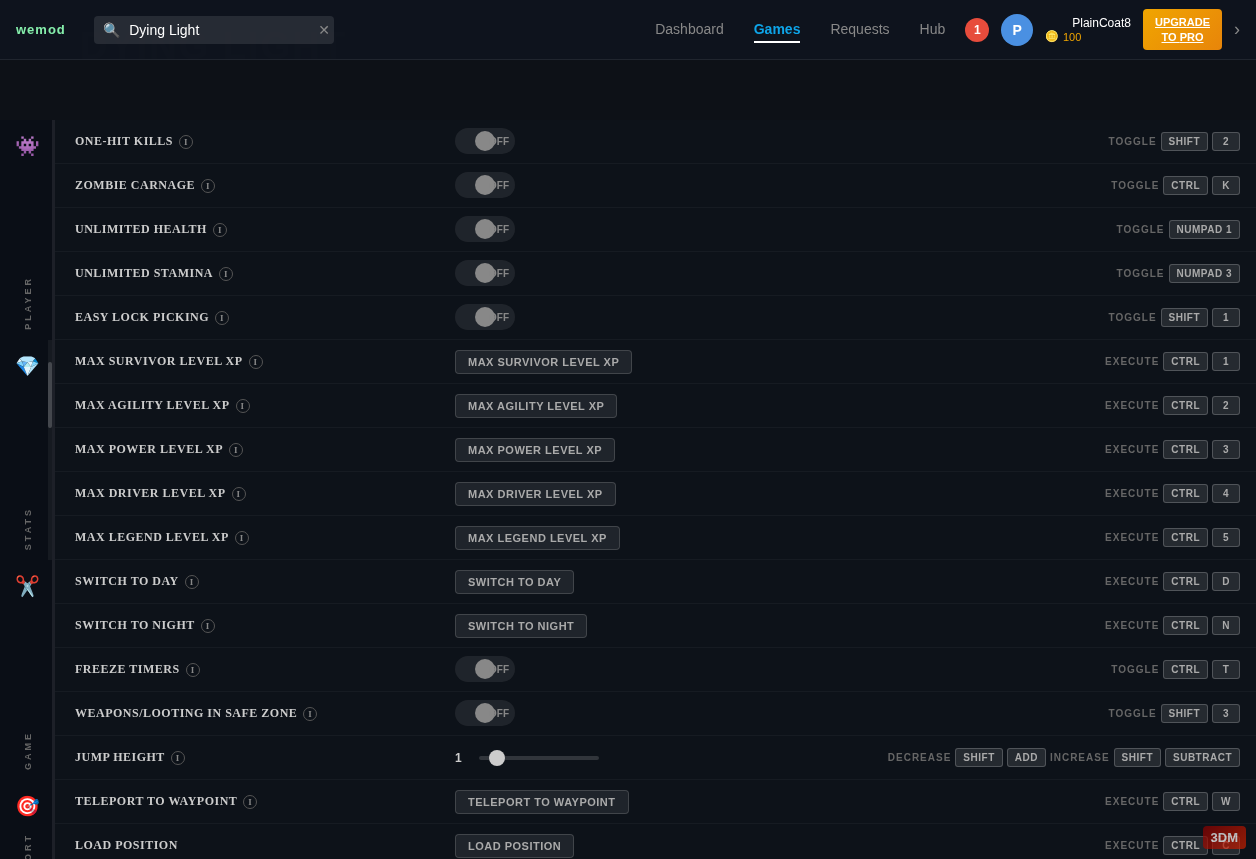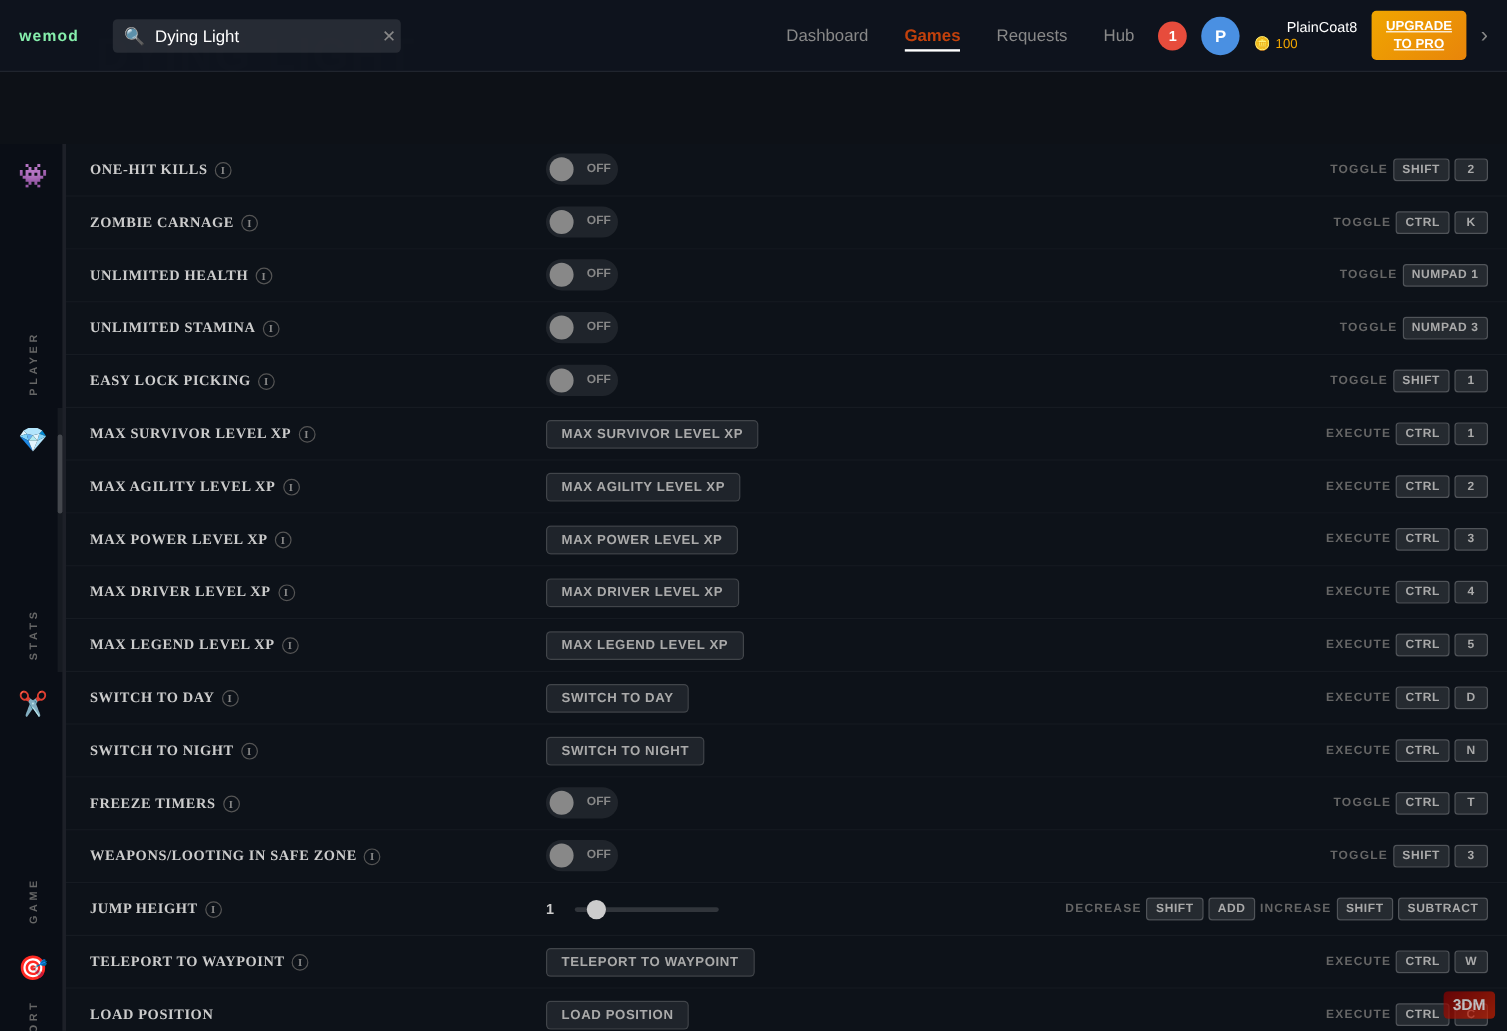--- a/index.html
+++ b/index.html
@@ -61,21 +61,21 @@
       justify-content: flex-end;
     }
     .nav-tab {
       color: #888;
       font-size: 14px;
       cursor: pointer;
       padding: 4px 0;
       text-decoration: none;
     }
     .nav-tab.active {
-      color: #c2410c;
+      color: #0ea5e9;
       font-weight: bold;
       border-bottom: 2px solid #fff;
     }
     .header-right {
       display: flex;
       align-items: center;
       gap: 12px;
     }
     .notification-badge {
       background: #e74c3c;
@@ -192,20 +192,21 @@
     .toggle-switch {
       display: inline-flex;
       align-items: center;
       background: rgba(255,255,255,0.1);
       border-radius: 20px;
       width: 60px;
       height: 26px;
       padding: 3px;
       cursor: pointer;
       position: relative;
+      justify-content: center;
     }
     .toggle-switch.off {
       background: rgba(255,255,255,0.08);
     }
     .toggle-label {
       font-size: 10px;
       font-weight: bold;
       color: #888;
       position: absolute;
       right: 6px;

